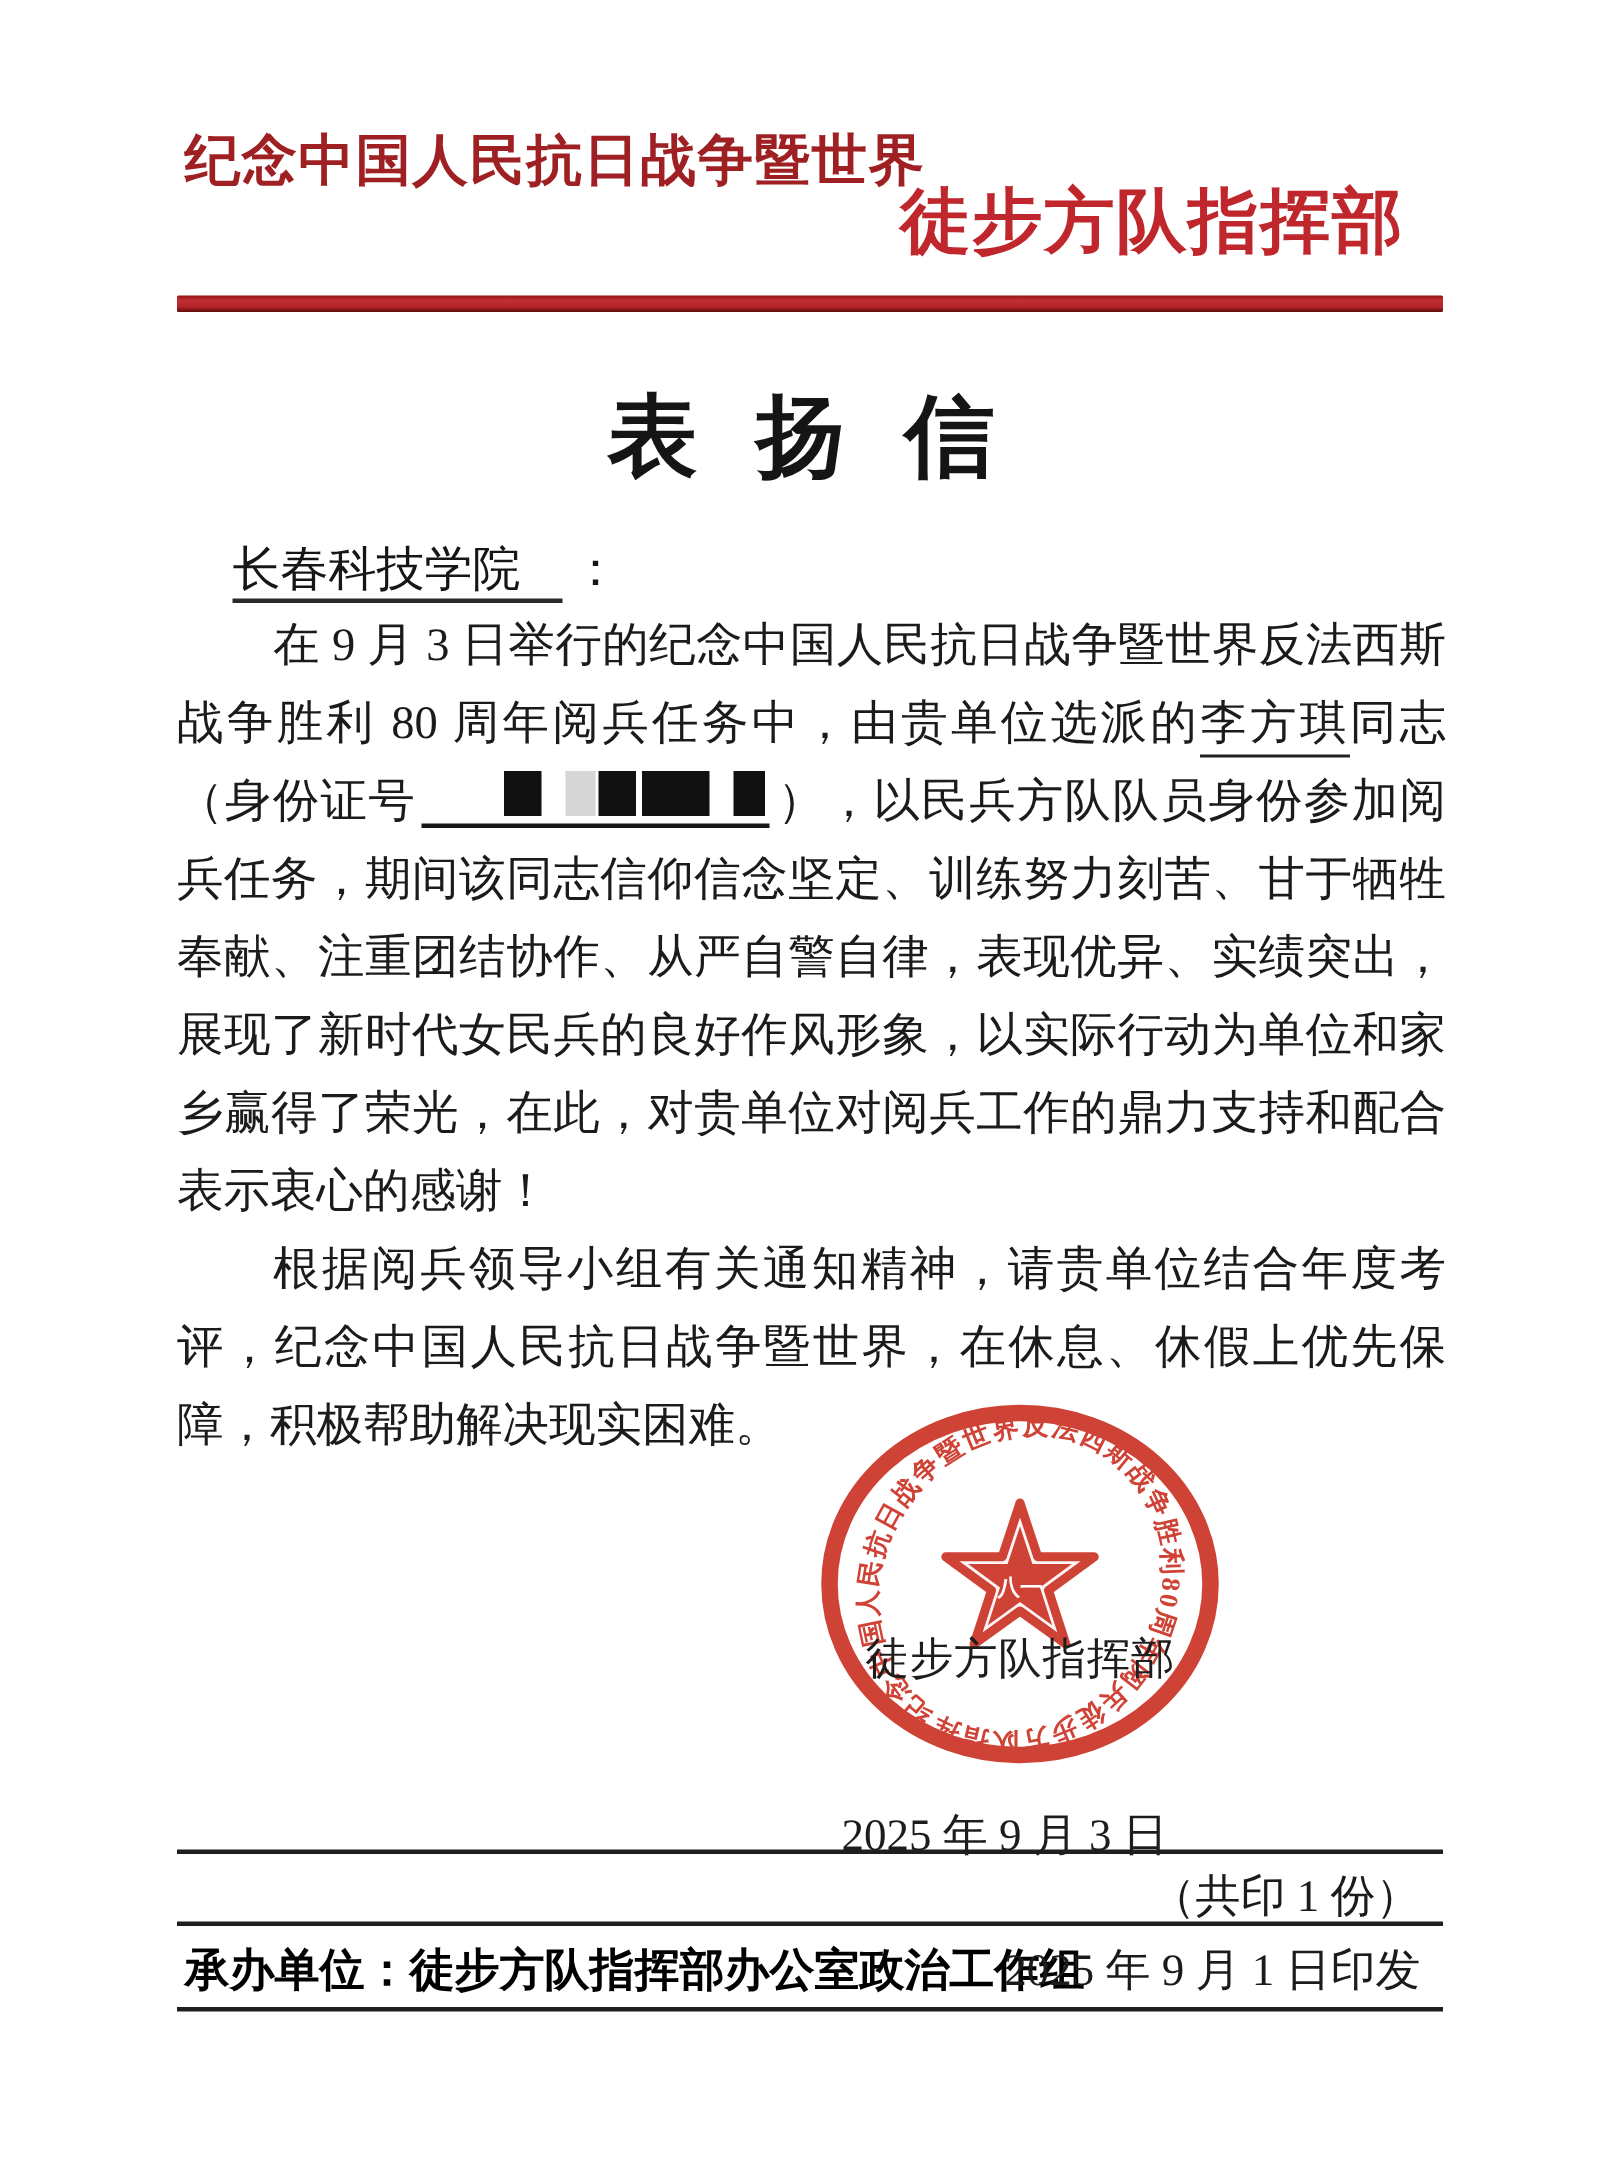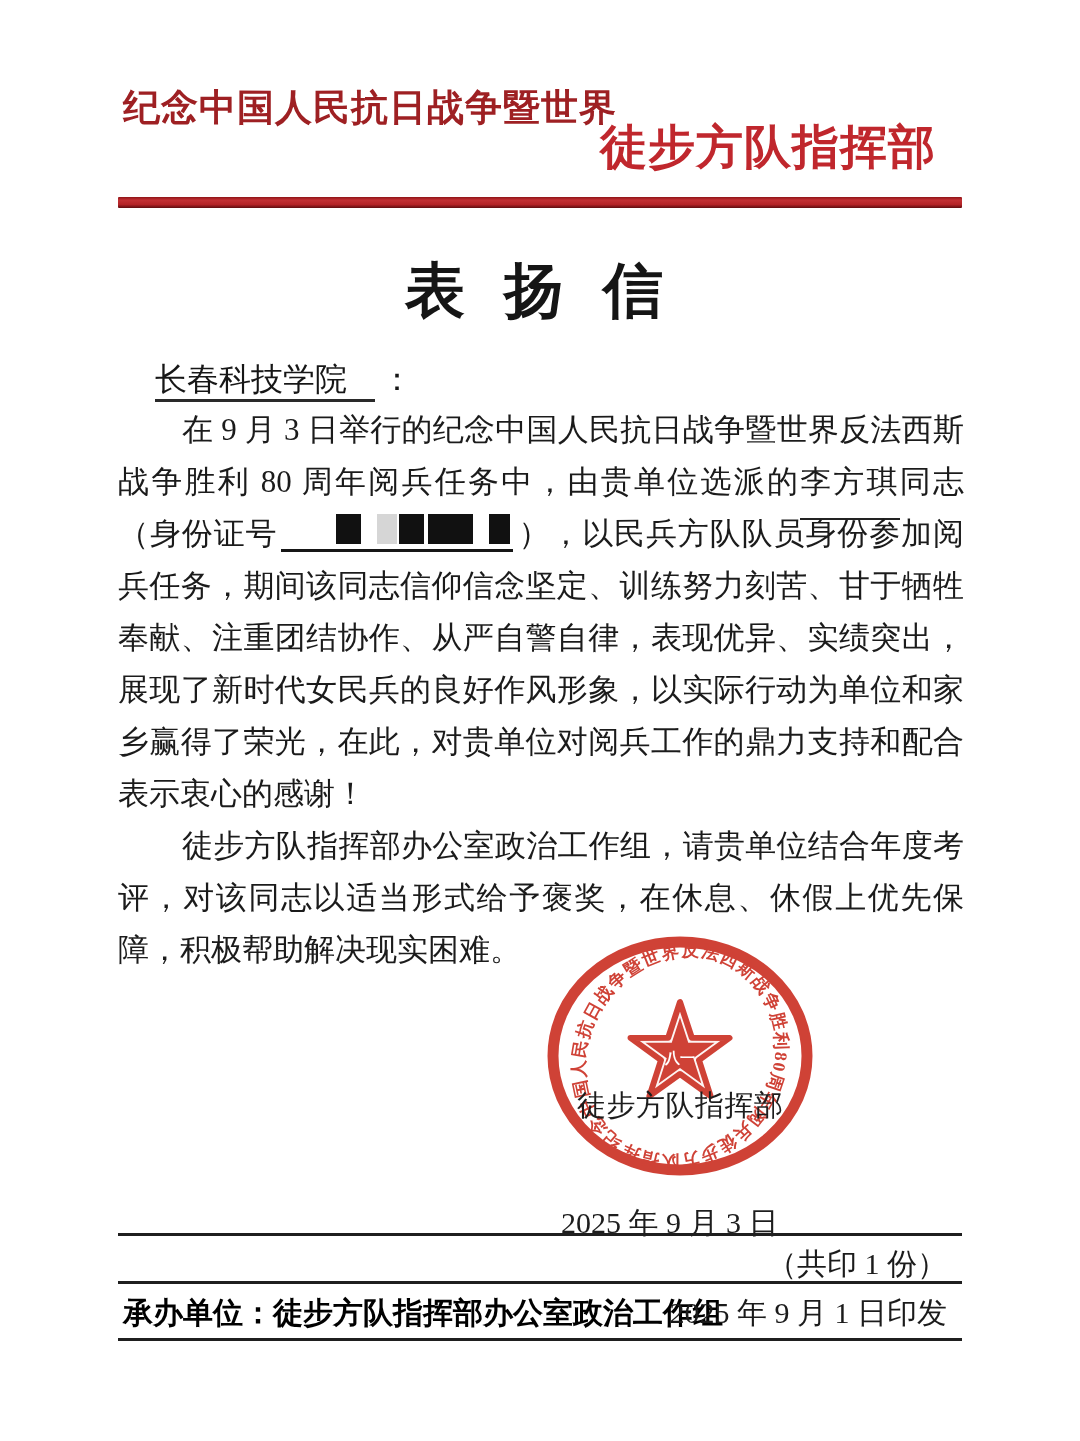--- a/index.html
+++ b/index.html
@@ -40,21 +40,21 @@
   }
   .salutation .sal-name{border-bottom:3px solid #2a2a2a;padding-right:28px;padding-bottom:2px;}
   .salutation .sal-colon{margin-left:6px;}
   
   .body-text{
     position:absolute;left:118px;top:404px;width:846px;
     font-size:31px;line-height:52px;color:#1b1b1b;
     text-align:justify;
   }
   .body-text p{margin:0;text-indent:64px;}
-  .uname{border-bottom:2px solid #222;padding-bottom:19px;}
+  .uname{border-bottom:2px solid #222;padding-bottom:4px;}
   .redacted{
     display:inline-block;position:relative;
     width:232px;height:38px;vertical-align:-8px;
     border-bottom:3px solid #161616;margin:0 4px;
   }
   .redacted .blk{position:absolute;bottom:5px;height:30px;background:#111;}
   .redacted .b1{left:55px;width:25px;}
   .redacted .b2{left:96px;width:20px;background:#d6d6d6;}
   .redacted .b3{left:118px;width:25px;}
   .redacted .b4{left:147px;width:45px;}
@@ -100,21 +100,21 @@
   <div class="red-rule"></div>
 
   <div class="doc-title">表 扬 信</div>
 
   <div class="salutation">
     <span class="sal-name">长春科技学院</span><span class="sal-colon">：</span>
   </div>
 
   <div class="body-text">
     <p><span>在 9 月 3 日举行的纪念中国人民抗日战争暨世界反法西斯战争胜利 80 周年阅兵任务中，由贵单位选派的</span><span class="uname">李方琪</span><span>同志（身份证号</span><span class="redacted"><span class="blk b1"></span><span class="blk b2"></span><span class="blk b3"></span><span class="blk b4"></span><span class="blk b5"></span></span><span>），以民兵方队队员身份参加阅兵任务，期间该同志信仰信念坚定、训练努力刻苦、甘于牺牲奉献、注重团结协作、从严自警自律，表现优异、实绩突出，展现了新时代女民兵的良好作风形象，以实际行动为单位和家乡赢得了荣光，在此，对贵单位对阅兵工作的鼎力支持和配合表示衷心的感谢！</span></p>
-    <p>徒步方队指挥部办公室政治工作组，请贵单位结合年度考评，对该同志以适当形式给予褒奖，在休息、休假上优先保障，积极帮助解决现实困难。</p>
+    <p>根据阅兵领导小组有关通知精神，请贵单位结合年度考评，纪念中国人民抗日战争暨世界，在休息、休假上优先保障，积极帮助解决现实困难。</p>
   </div>
 
   <div class="stamp">
     <svg width="268" height="248" viewBox="0 0 268 248" xmlns="http://www.w3.org/2000/svg">
       <defs>
         <path id="ringPath" d="M 31,120 a 103,92 0 1 1 206,0 a 103,92 0 1 1 -206,0"></path>
       </defs>
       <ellipse cx="134" cy="120" rx="127" ry="114" fill="none" stroke="#cc3226" stroke-width="11"></ellipse>
       <text font-size="17.5" font-weight="bold" fill="#cc3226" letter-spacing="1.5" transform="rotate(-57 134 120)" font-family="Liberation Serif, DejaVu Serif, serif">
         <textPath href="#ringPath" startOffset="2">纪念中国人民抗日战争暨世界反法西斯战争胜利80周年阅兵徒步方队指挥部</textPath>

